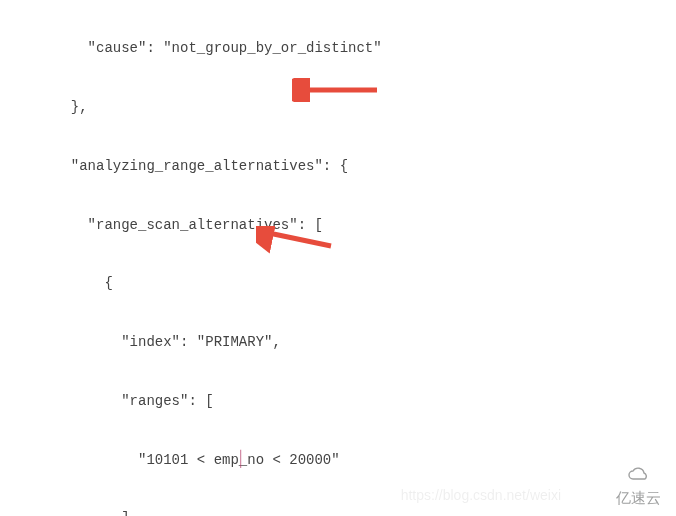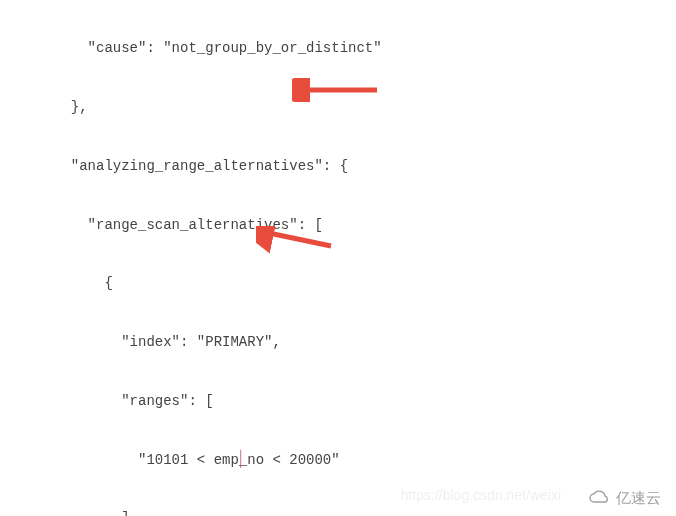--- a/index.html
+++ b/index.html
@@ -37,20 +37,21 @@
       position: absolute;
       right: 15px;
       bottom: 8px;
       font-family: Arial, sans-serif;
       font-size: 15px;
       color: #9fa0a0;
       display: flex;
       align-items: center;
       gap: 4px;
       pointer-events: none;
+      flex-direction: column;
     }
     .cursor {
       color: #d63384;
     }
   </style>
 </head>
 <body>
 
 <div class="code-container">
   <span class="line">    "cause": "not_group_by_or_distinct"</span>

